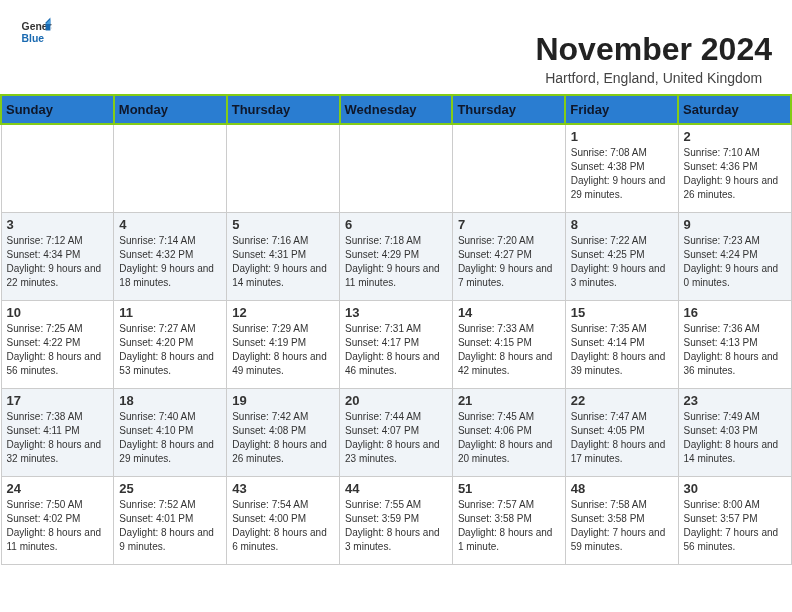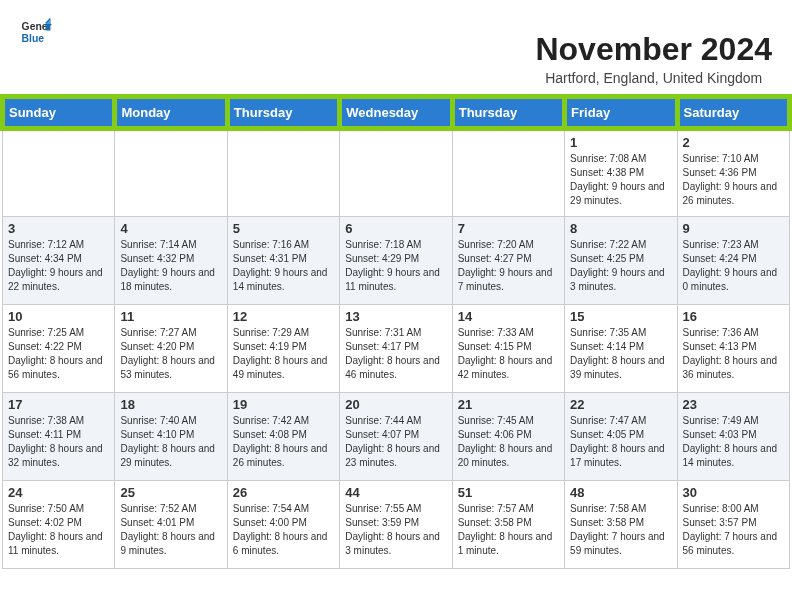--- a/index.html
+++ b/index.html
@@ -39,26 +39,26 @@
       color: #444;
       margin-top: 2px;
     }
     .calendar {
       width: 100%;
       border-collapse: collapse;
       table-layout: fixed;
     }
     .calendar thead tr th {
       background: #2a7dd1;
-      color: #ffffff;
+      color: #0f172a;
       font-size: 13px;
       font-weight: bold;
       padding: 6px 4px;
       text-align: left;
-      border: 5px solid #84cc16;
+      border: 2px solid #84cc16;
     }
     .calendar tbody tr td {
       vertical-align: top;
       border: 1px solid #ccc;
       padding: 4px 5px;
       font-size: 10.5px;
       color: #333;
       height: 88px;
       background: #fff;
     }
@@ -219,21 +219,21 @@
       <tr>
         <td>
           <span class="day-number">24</span>
           <div class="day-info">Sunrise: 7:50 AM<br>Sunset: 4:02 PM<br>Daylight: 8 hours and 11 minutes.</div>
         </td>
         <td>
           <span class="day-number">25</span>
           <div class="day-info">Sunrise: 7:52 AM<br>Sunset: 4:01 PM<br>Daylight: 8 hours and 9 minutes.</div>
         </td>
         <td>
-          <span class="day-number">26</span>
+          <span class="day-number">43</span>
           <div class="day-info">Sunrise: 7:54 AM<br>Sunset: 4:00 PM<br>Daylight: 8 hours and 6 minutes.</div>
         </td>
         <td>
           <span class="day-number">44</span>
           <div class="day-info">Sunrise: 7:55 AM<br>Sunset: 3:59 PM<br>Daylight: 8 hours and 3 minutes.</div>
         </td>
         <td>
           <span class="day-number">51</span>
           <div class="day-info">Sunrise: 7:57 AM<br>Sunset: 3:58 PM<br>Daylight: 8 hours and 1 minute.</div>
         </td>

